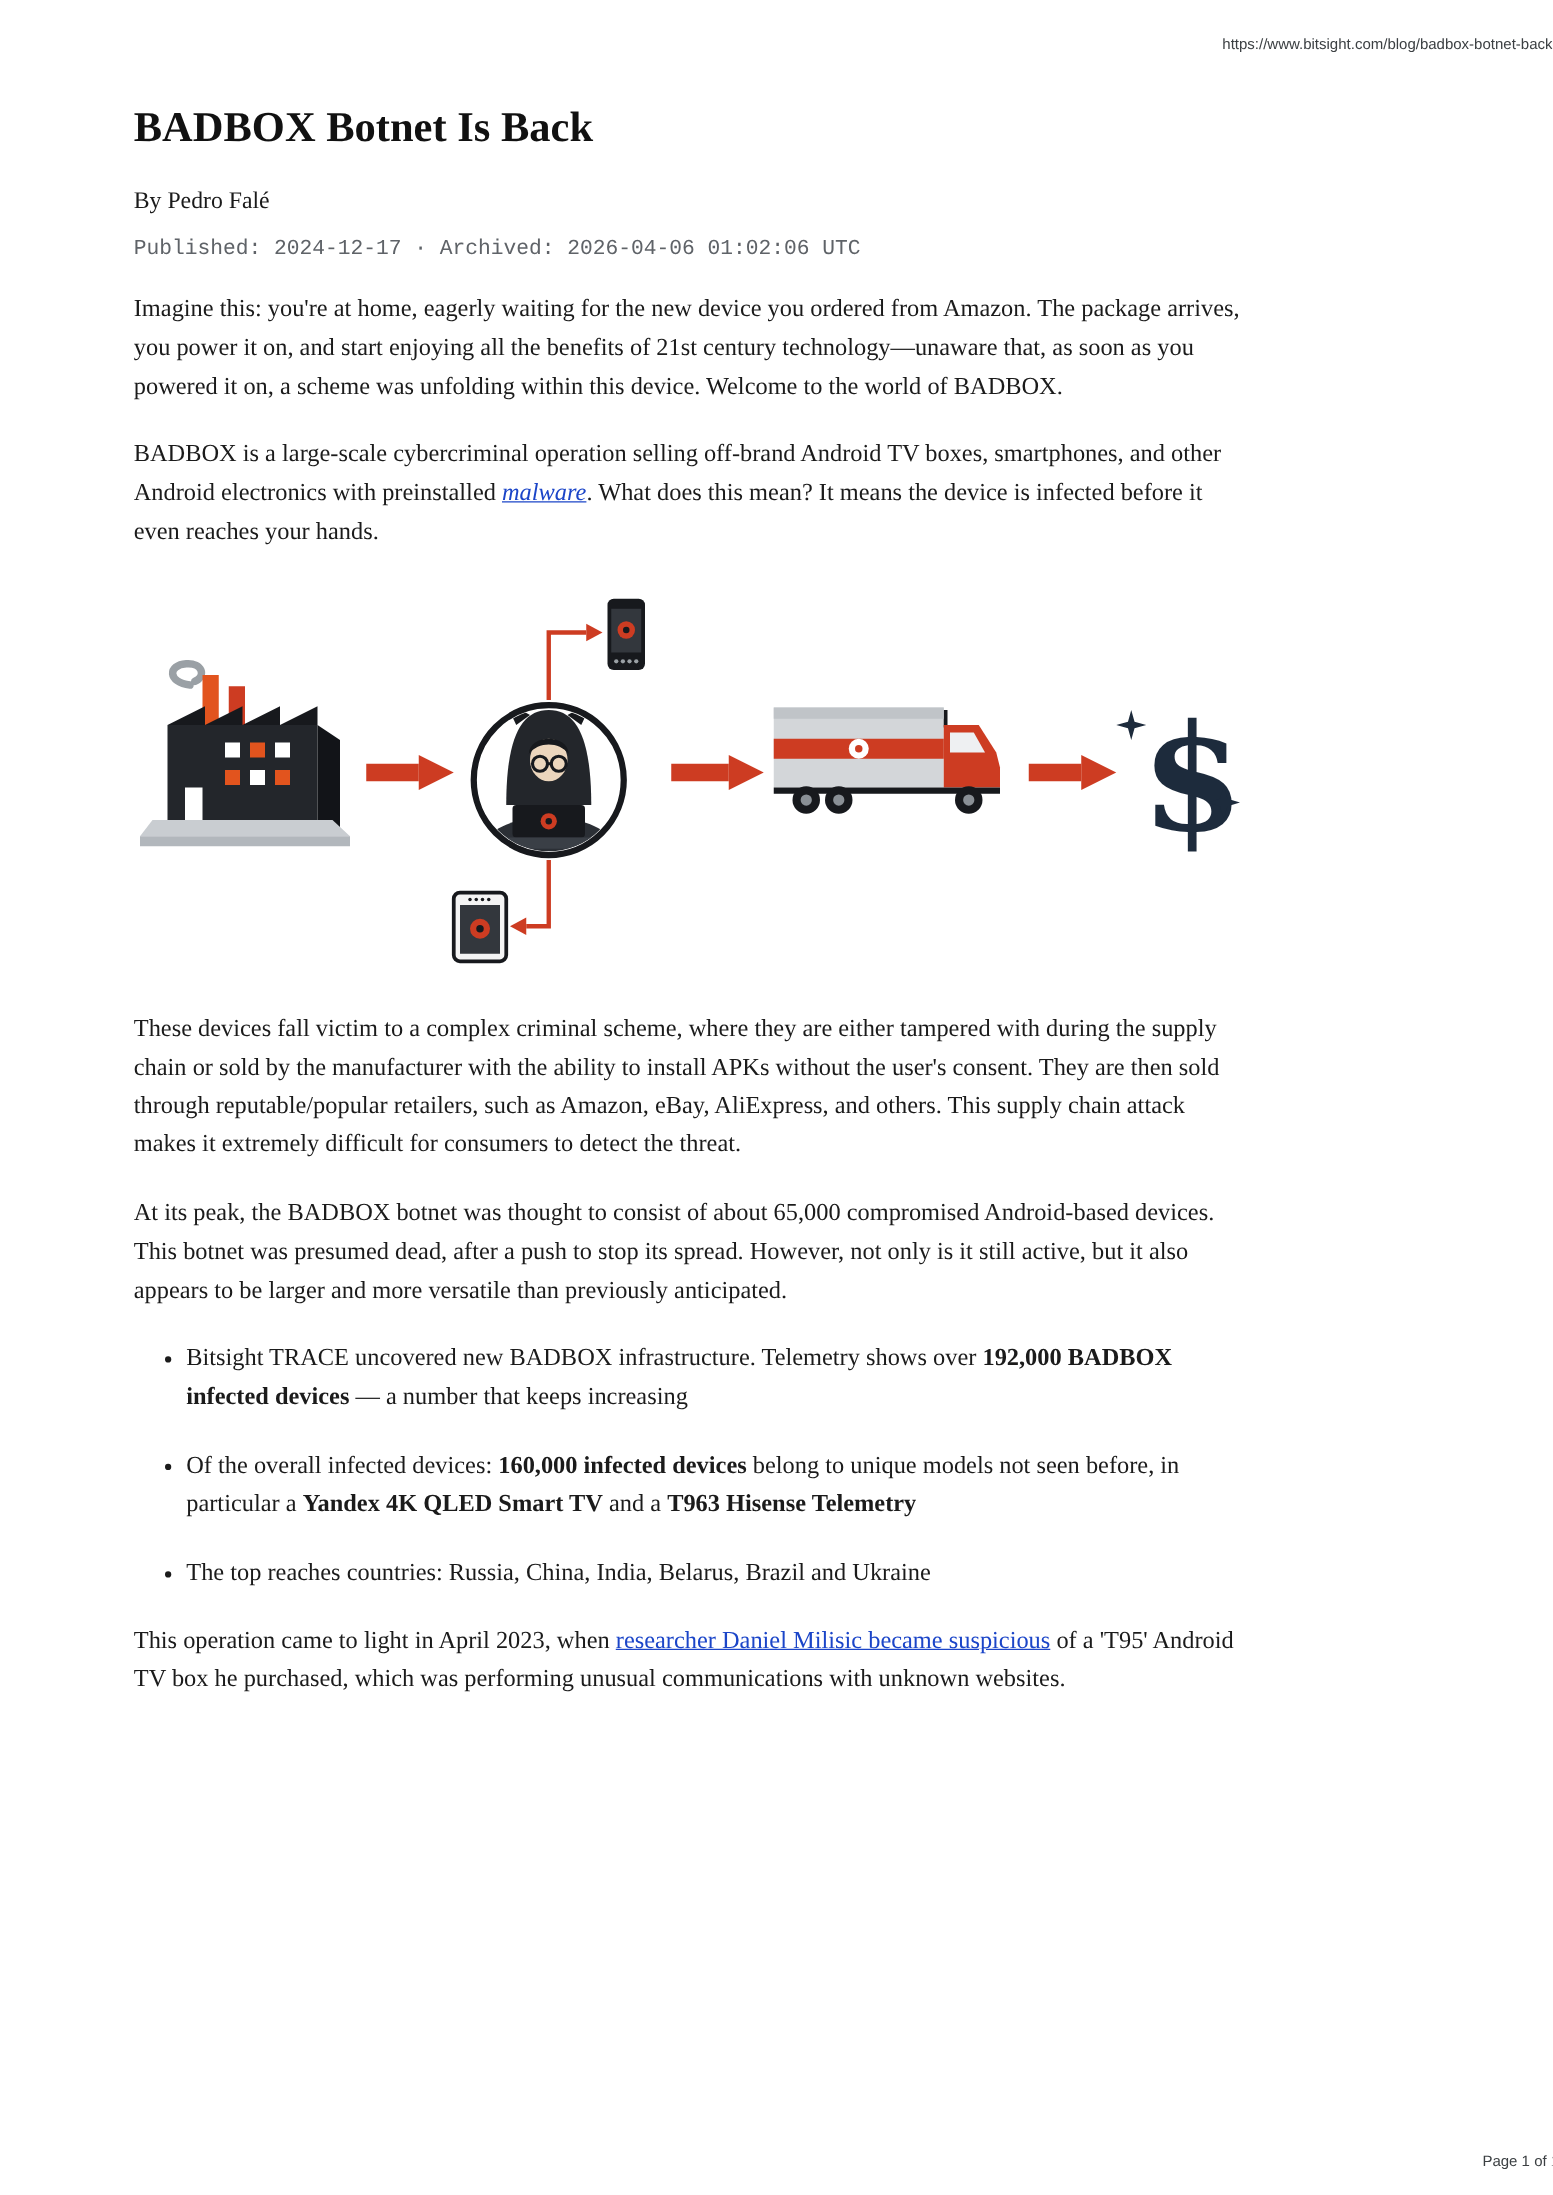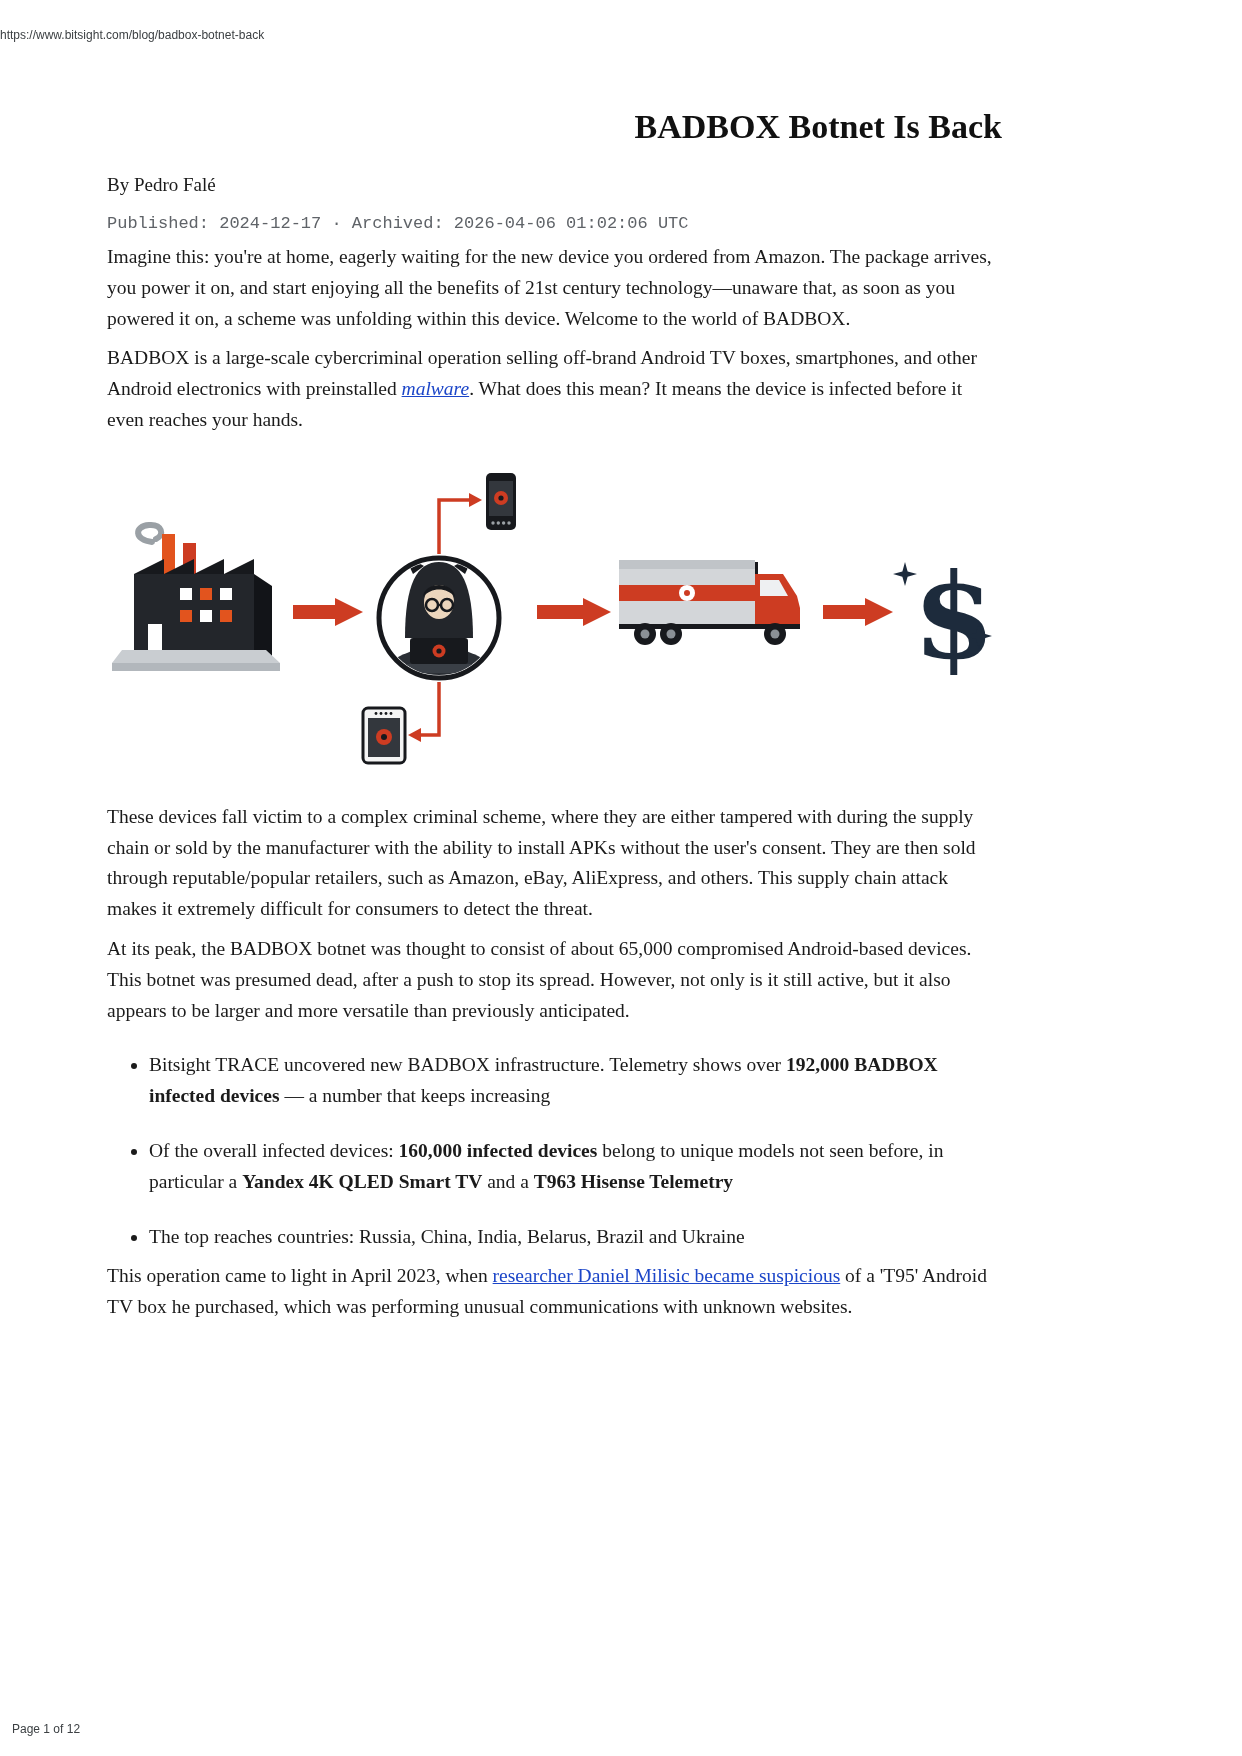--- a/index.html
+++ b/index.html
@@ -2,30 +2,30 @@
 <html><head>
 <meta charset="utf-8">
 <style>
   * { margin: 0; padding: 0; box-sizing: border-box; }
   html, body { background: #ffffff; }
   body {
     width: 1242px; height: 1756px; position: relative; overflow: hidden;
     font-family: "Liberation Serif", serif; color: #1b1b1b;
   }
   .print-header, .print-footer {
-    position: absolute; left: 0; width: 100%; text-align: left;
+    position: absolute; left: 0; width: 100%; text-align: right;
     font-family: "Liberation Sans", sans-serif; font-size: 12px; color: #3c4043;
   }
   .print-header { top: 28px; }
   .print-footer { bottom: 20px; margin-left: 12px; }
   .page { position: absolute; top: 0; left: 107px; width: 895px; }
-  h1.title { margin-top: 108px; font-size: 34px; font-weight: 700; color: #111; text-align: right; }
+  h1.title { margin-top: 84px; font-size: 34px; font-weight: 700; color: #111; }
   .byline { margin-top: 28px; font-size: 19px; }
   .meta { margin-top: 18px; font-size: 17px; color: #5f6368; font-family: Liberation Mono, monospace; }
-  p.body { margin-top: 9px; font-size: 19.5px; line-height: 1.58; }
+  p.body { margin-top: 24px; font-size: 19.5px; line-height: 1.58; }
   a { color: #1b45c8; text-decoration: underline; }
   a.link-italic { font-style: italic; text-decoration: underline; }
   ul.findings { margin-top: 24px; padding-left: 42px; }
   ul.findings li { font-size: 19.5px; line-height: 1.58; margin-top: 24px; }
   .illustration { margin: 32px 0 30px 0; width: 900px; }
   strong { font-weight: 700; }
 </style>
 </head>
 <body>
 

